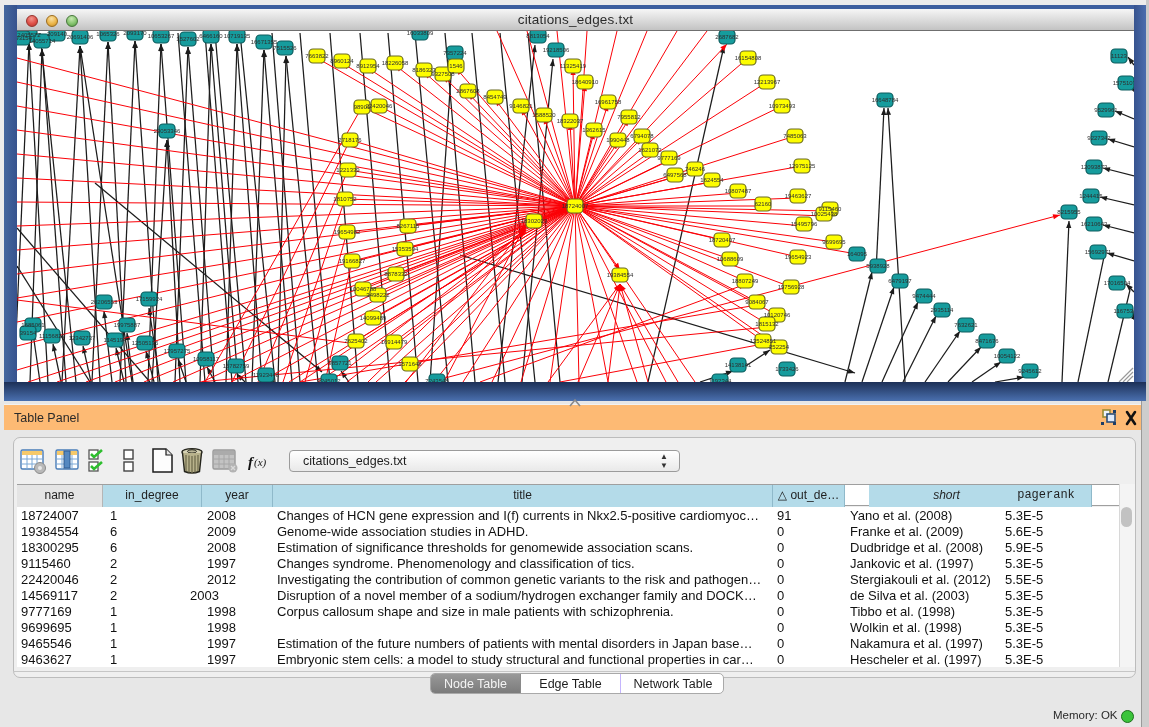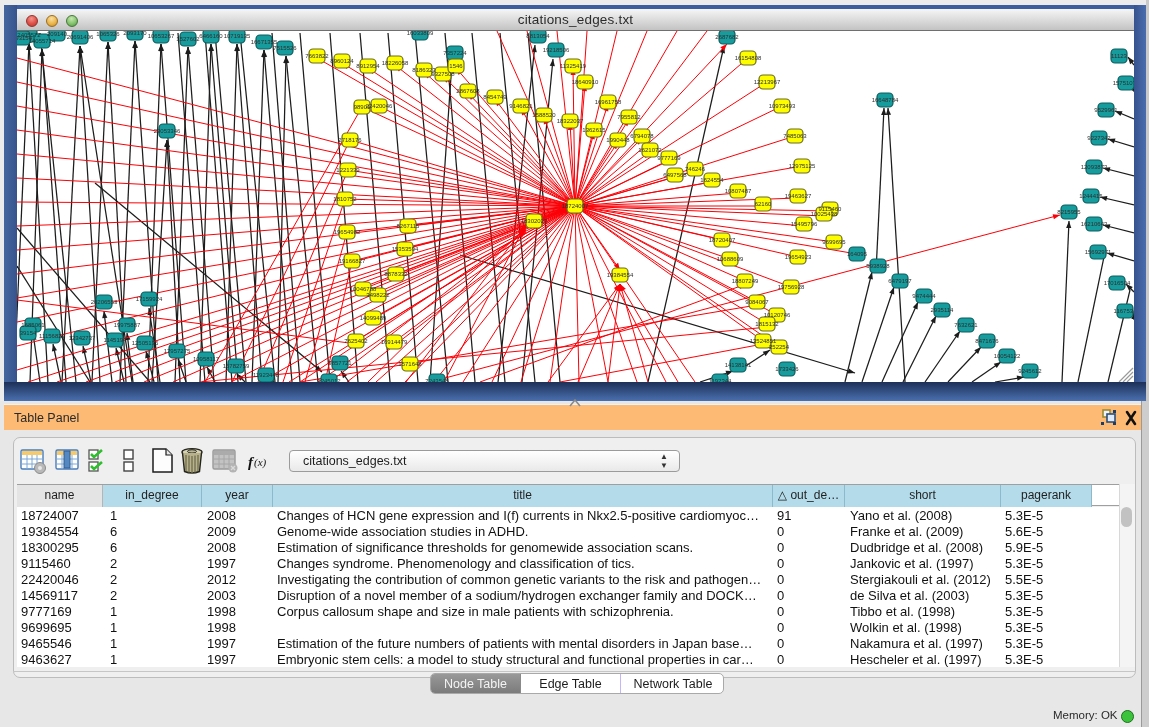--- a/index.html
+++ b/index.html
@@ -760,22 +760,22 @@
       <span>citations_edges.txt</span>
     <div id="ddarrows">▲<br>▼</div>
   </div>
 
   <div class="abs" id="thead">
     <div class="hc" style="left:0; width:86px; background:#e4e4e4; border-right:1px solid #b5b5b5;">name</div>
     <div class="hc" style="left:86px; width:99px;">in_degree</div>
     <div class="hc" style="left:185px; width:71px;">year</div>
     <div class="hc" style="left:256px; width:500px;">title</div>
     <div class="hc" style="left:756px; width:72px;">△ out_de…</div>
-    <div class="hc" style="left:828px; width:156px;">short</div>
-    <div class="hc" style="left:984px; width:91px;">pagerank</div>
+    <div class="hc" style="left:852px; width:156px;font-style:italic;">short</div>
+    <div class="hc" style="left:984px; width:91px;font-family:Liberation Mono, monospace;">pagerank</div>
   </div>
   <div class="abs" id="tbody"></div>
   <div class="row" style="top:507px">
       <span style="left:21px">18724007</span>
       <span style="left:110px">1</span>
       <span style="left:207px">2008</span>
       <span style="left:277px">Changes of HCN gene expression and I(f) currents in Nkx2.5-positive cardiomyoc…</span>
       <span style="left:777px">91</span>
       <span style="left:850px">Yano et al. (2008)</span>
       <span style="left:1005px">5.3E-5</span>
@@ -812,21 +812,21 @@
       <span style="left:110px">2</span>
       <span style="left:207px">2012</span>
       <span style="left:277px">Investigating the contribution of common genetic variants to the risk and pathogen…</span>
       <span style="left:777px">0</span>
       <span style="left:850px">Stergiakouli et al. (2012)</span>
       <span style="left:1005px">5.5E-5</span>
     </div>
 <div class="row" style="top:587px">
       <span style="left:21px">14569117</span>
       <span style="left:110px">2</span>
-      <span style="left:207px">2003</span>
+      <span style="left:190px">2003</span>
       <span style="left:277px">Disruption of a novel member of a sodium/hydrogen exchanger family and DOCK…</span>
       <span style="left:777px">0</span>
       <span style="left:850px">de Silva et al. (2003)</span>
       <span style="left:1005px">5.3E-5</span>
     </div>
 <div class="row" style="top:603px">
       <span style="left:21px">9777169</span>
       <span style="left:110px">1</span>
       <span style="left:207px">1998</span>
       <span style="left:277px">Corpus callosum shape and size in male patients with schizophrenia.</span>

